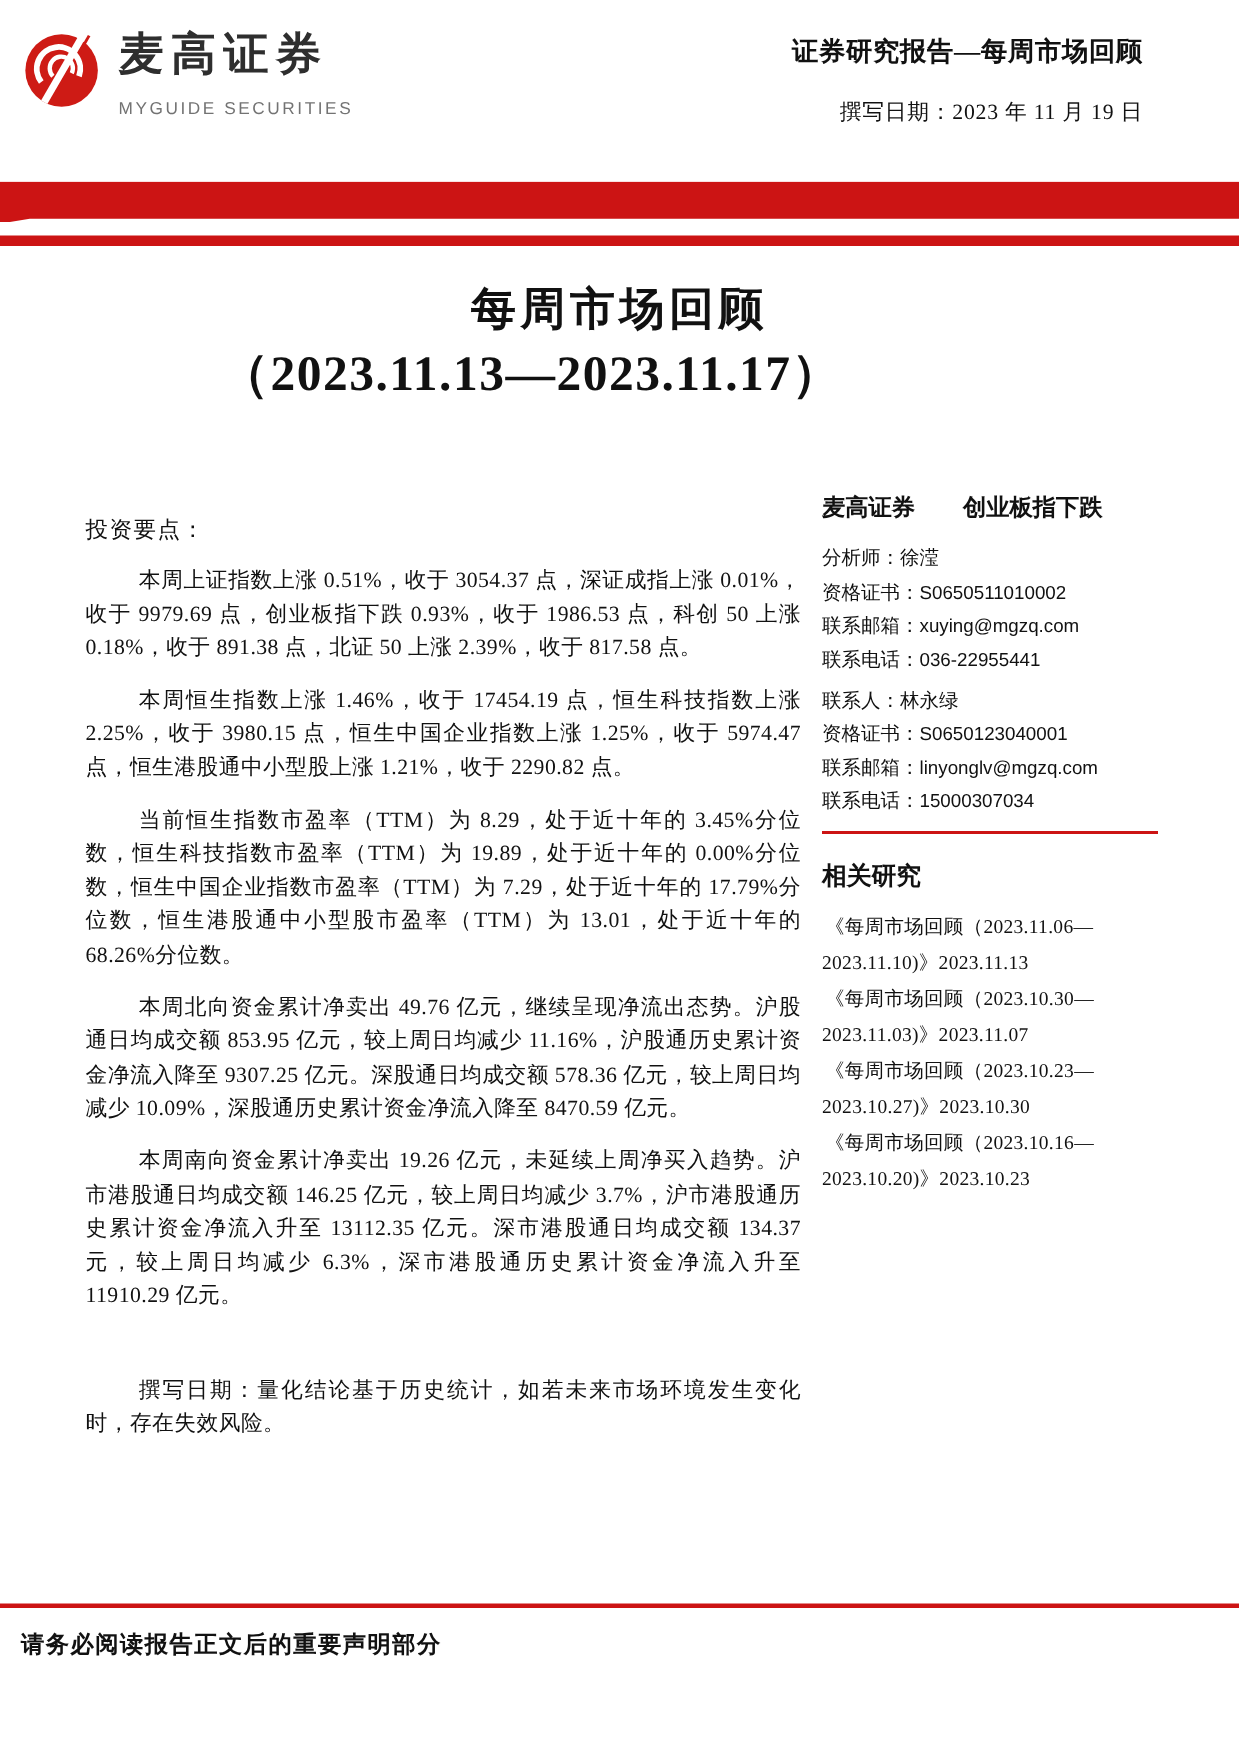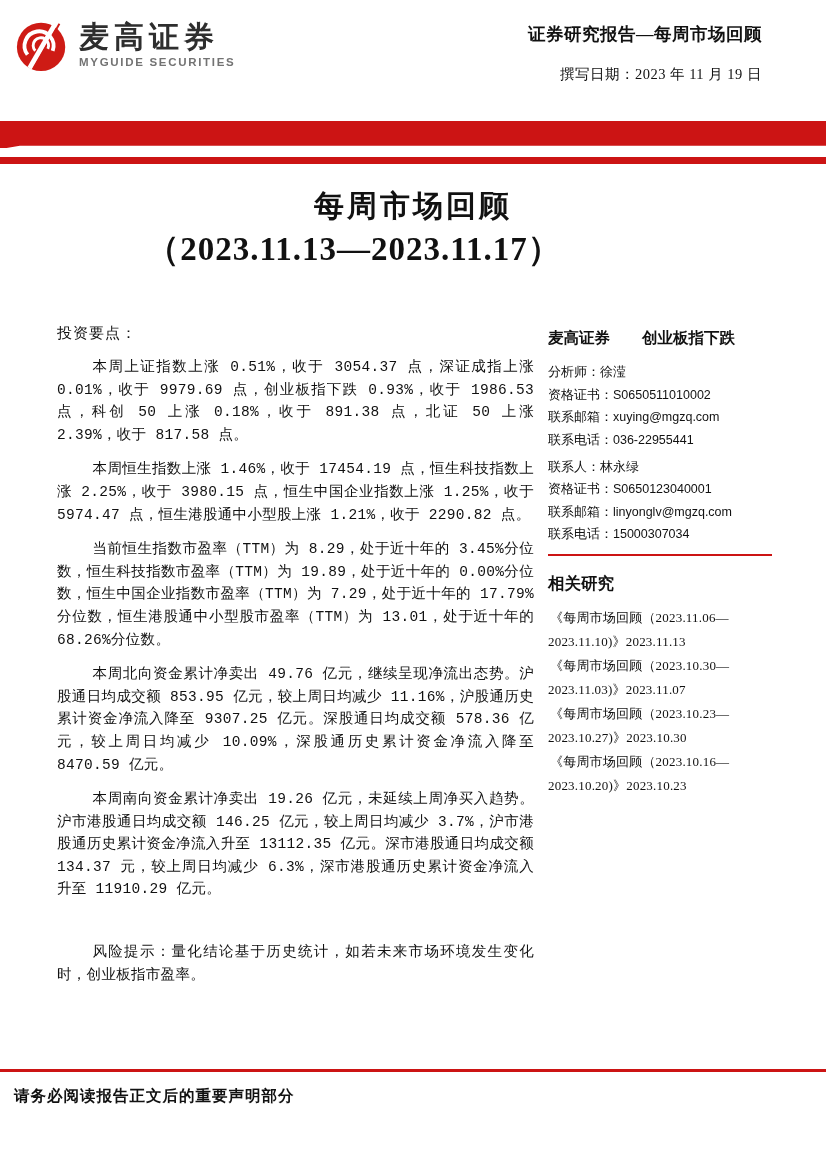--- a/index.html
+++ b/index.html
@@ -10,39 +10,39 @@
     background: #ffffff; color: var(--text);
     font-family: "Liberation Serif", "DejaVu Serif", serif;
     overflow: hidden;
   }
 
   
   .header-logo { position:absolute; left:14px; top:16px; display:flex; align-items:flex-start; gap:7px; }
   .logo-icon { width:58px; height:58px; flex:0 0 auto; }
   .brand-cn { font-size:30px; font-weight:bold; color:#2e2e2e; letter-spacing:5px;
               line-height:1.15; margin-top:4px; font-family:"Liberation Sans","DejaVu Sans",sans-serif; }
-  .brand-en { font-size:11.5px; color:#737373; letter-spacing:1.7px; margin-top:1px;
-              font-family:"Liberation Sans","DejaVu Sans",sans-serif; font-weight:bold;text-align:center; }
+  .brand-en { font-size:11.5px; color:#737373; letter-spacing:1.7px; margin-top:12px;
+              font-family:"Liberation Sans","DejaVu Sans",sans-serif; font-weight:normal;text-align:center; }
   .header-right { position:absolute; right:64px; top:22px; text-align:right; }
   .report-type { font-size:17.5px; font-weight:bold; letter-spacing:0.5px;text-align:right; }
   .date-line { margin-top:19px; font-size:14.5px; letter-spacing:0.5px; }
 
   
   .bar-thick { position:absolute; top:121px; left:0; width:826px; height:27px; background:var(--red);
                clip-path: polygon(0 0, 100% 0, 100% 92%, 2.4% 92%, 0.8% 100%, 0 100%); }
   .bar-thin  { position:absolute; top:157px; left:0; width:826px; height:7px; background:var(--red); }
 
   
   .title-main   { position:absolute; top:186px; left:0; width:826px; text-align:center;
                   font-size:30px; font-weight:bold; letter-spacing:3px; }
   .title-period { position:absolute; top:227px; left:0; width:708px; text-align:center;
                   font-size:33px; font-weight:bold; letter-spacing:1px; }
 
   
-  .main-col { position:absolute; left:57px; top:324px; width:477px;font-family:Liberation Mono, monospace; }
+  .main-col { position:absolute; left:57px; top:344px; width:477px; }
   .section-heading { font-size:15px; margin:0 0 13px 0; font-weight:normal; letter-spacing:1px; }
   .body-para { font-size:14.5px; line-height:22.6px; text-align:justify; text-indent:2.45em;
                margin:0 0 12px 0; letter-spacing:0.3px; }
   .risk-para { margin-top:40px; }
 
   
   .sidebar { position:absolute; left:548px; top:328px; width:229px; }
   .dept-heading { font-size:15.5px; font-weight:bold; display:flex; gap:32px; margin:0 0 16px 0; }
   .contact-block { margin:0 0 13px 0; }
   .contact-row { font-size:13px; margin:0 0 8.5px 0; line-height:14px; white-space:nowrap; }
@@ -85,21 +85,21 @@
 <div class="title-main">每周市场回顾</div>
 <div class="title-period">（2023.11.13—2023.11.17）</div>
 
 <div class="main-col">
   <p class="section-heading">投资要点：</p>
   <p class="body-para">本周上证指数上涨 0.51%，收于 3054.37 点，深证成指上涨 0.01%，收于 9979.69 点，创业板指下跌 0.93%，收于 1986.53 点，科创 50 上涨 0.18%，收于 891.38 点，北证 50 上涨 2.39%，收于 817.58 点。</p>
   <p class="body-para">本周恒生指数上涨 1.46%，收于 17454.19 点，恒生科技指数上涨 2.25%，收于 3980.15 点，恒生中国企业指数上涨 1.25%，收于 5974.47 点，恒生港股通中小型股上涨 1.21%，收于 2290.82 点。</p>
   <p class="body-para">当前恒生指数市盈率（TTM）为 8.29，处于近十年的 3.45%分位数，恒生科技指数市盈率（TTM）为 19.89，处于近十年的 0.00%分位数，恒生中国企业指数市盈率（TTM）为 7.29，处于近十年的 17.79%分位数，恒生港股通中小型股市盈率（TTM）为 13.01，处于近十年的 68.26%分位数。</p>
   <p class="body-para">本周北向资金累计净卖出 49.76 亿元，继续呈现净流出态势。沪股通日均成交额 853.95 亿元，较上周日均减少 11.16%，沪股通历史累计资金净流入降至 9307.25 亿元。深股通日均成交额 578.36 亿元，较上周日均减少 10.09%，深股通历史累计资金净流入降至 8470.59 亿元。</p>
   <p class="body-para">本周南向资金累计净卖出 19.26 亿元，未延续上周净买入趋势。沪市港股通日均成交额 146.25 亿元，较上周日均减少 3.7%，沪市港股通历史累计资金净流入升至 13112.35 亿元。深市港股通日均成交额 134.37 元，较上周日均减少 6.3%，深市港股通历史累计资金净流入升至 11910.29 亿元。</p>
-  <p class="body-para risk-para">风险提示：量化结论基于历史统计，如若未来市场环境发生变化时，创业板指市盈率。</p>
+  <p class="body-para risk-para">撰写日期：量化结论基于历史统计，如若未来市场环境发生变化时，存在失效风险。</p>
 </div>
 
 <div class="sidebar">
   <div class="dept-heading">
     <span>麦高证券</span>
     <span>创业板指下跌</span>
   </div>
 
   <div class="contact-block">
     <p class="contact-row"><span>分析师：</span><span>徐滢</span></p>

